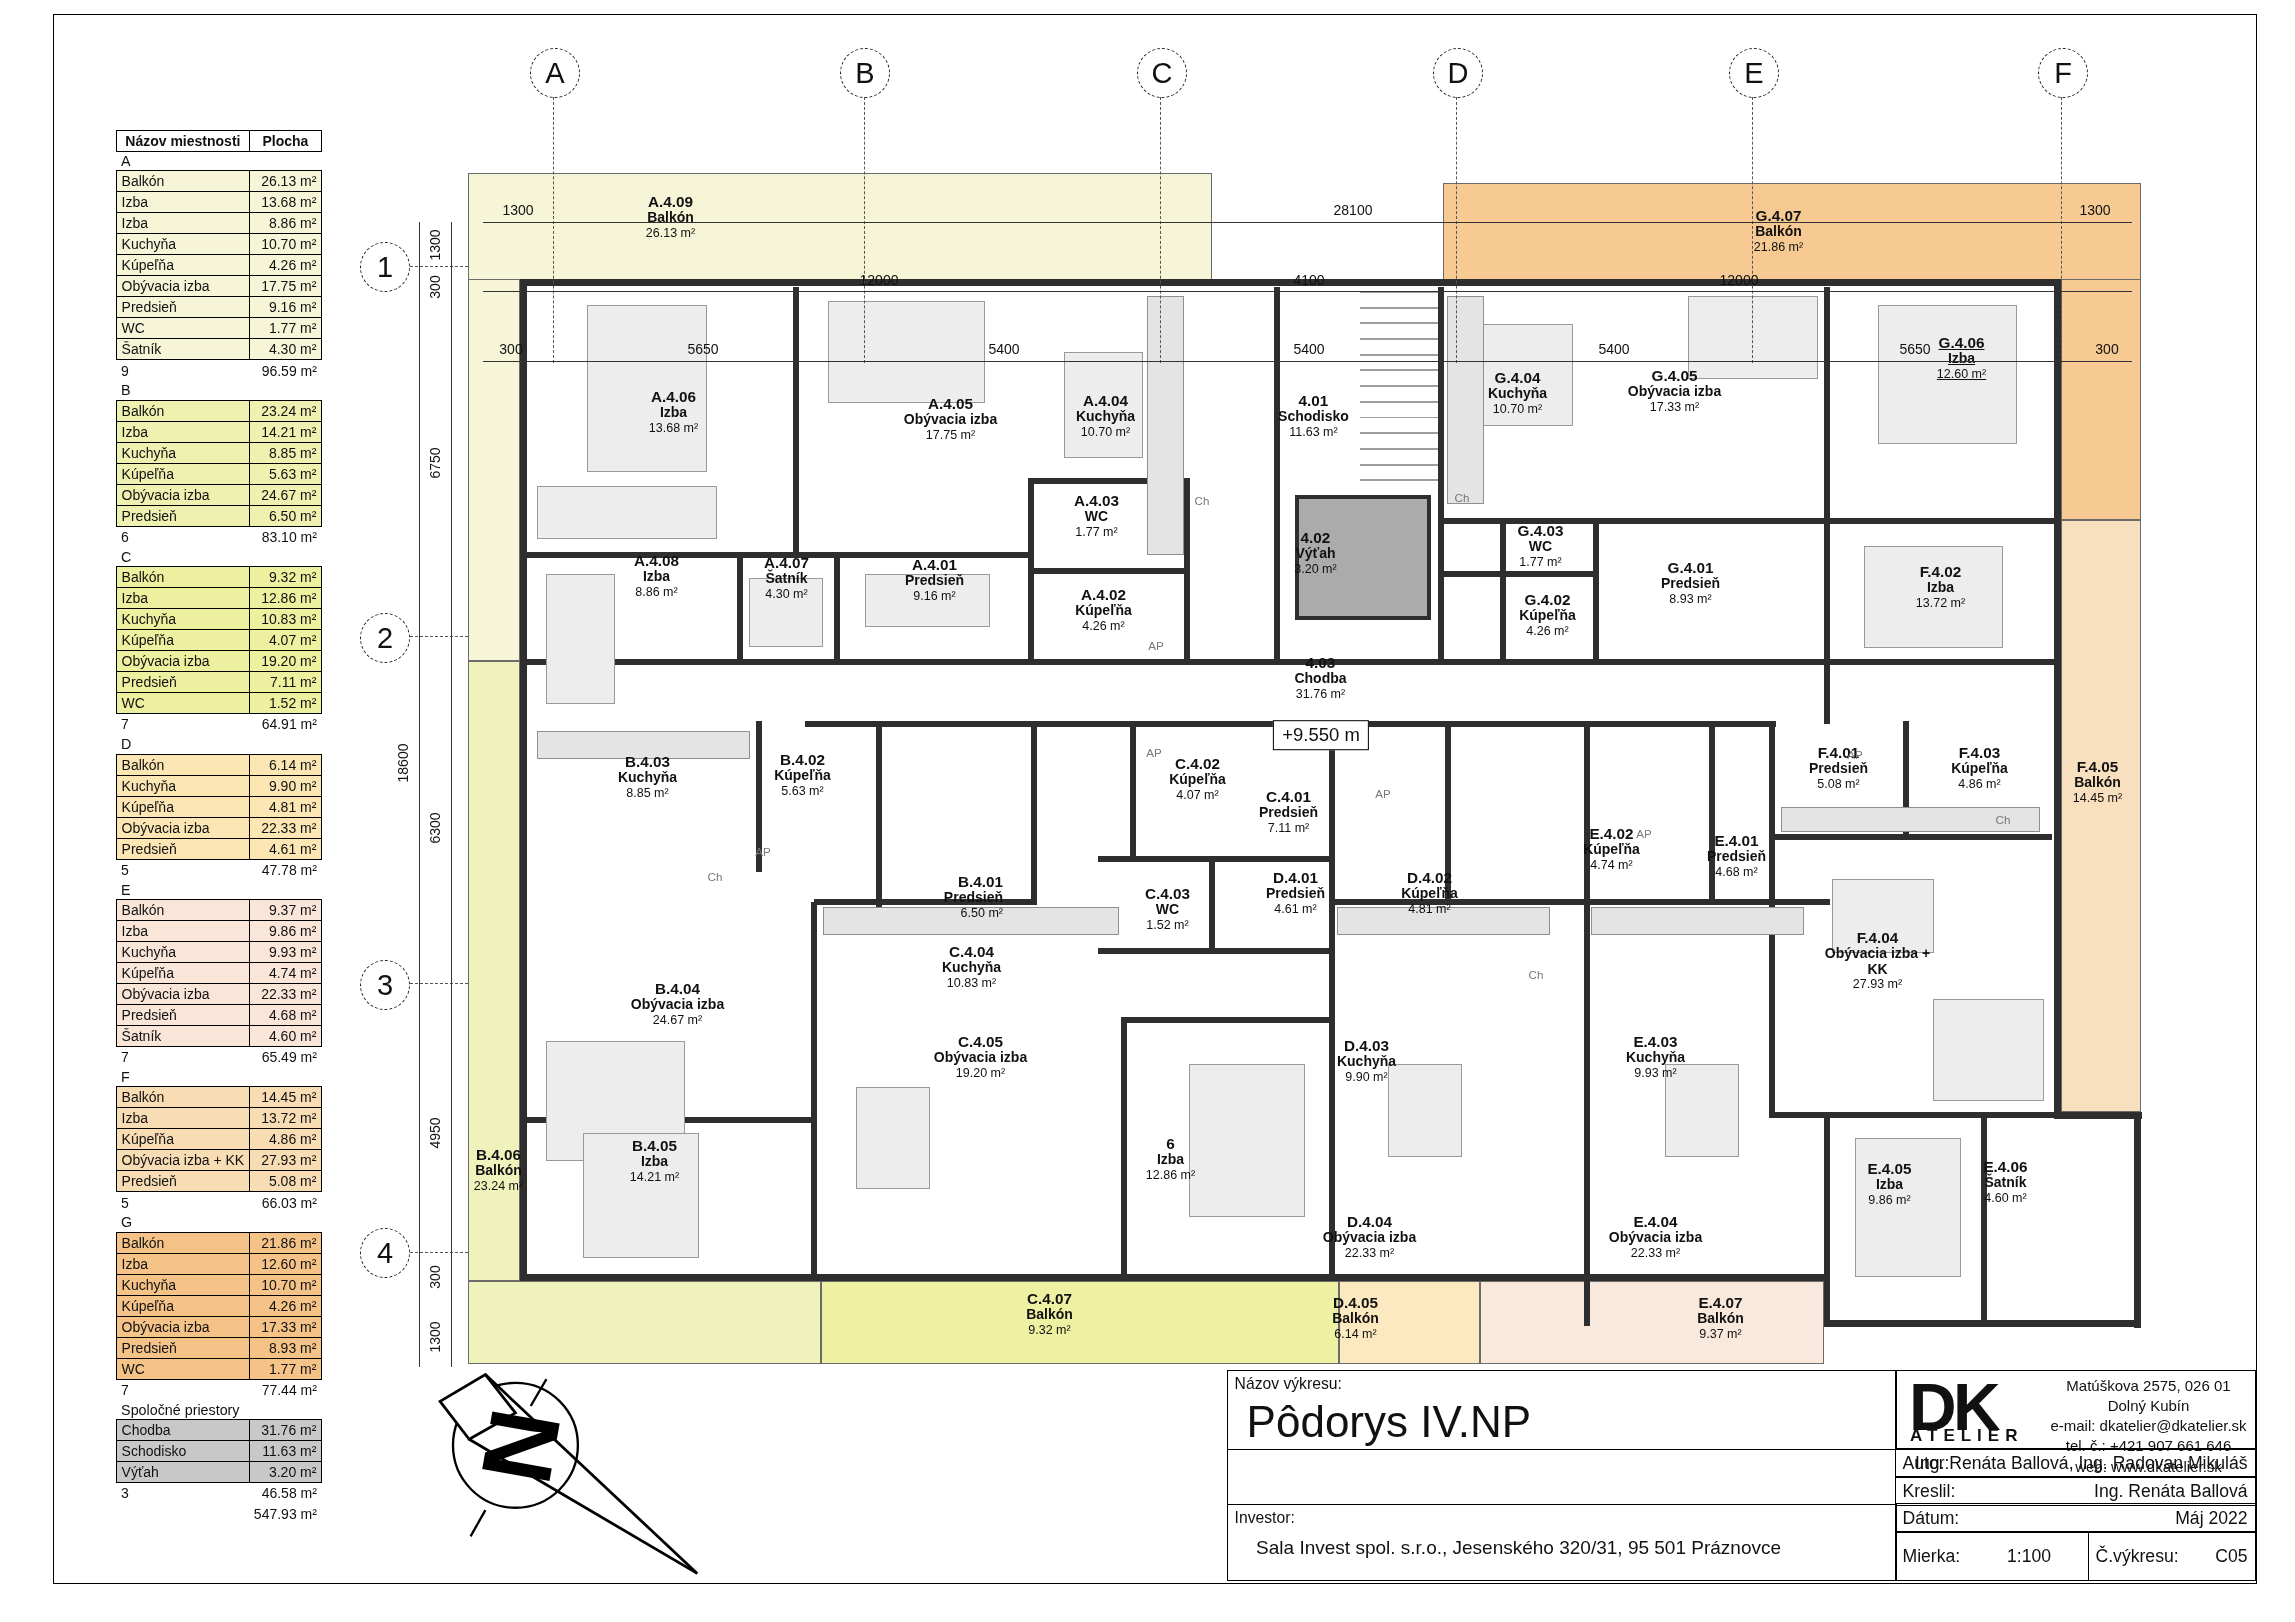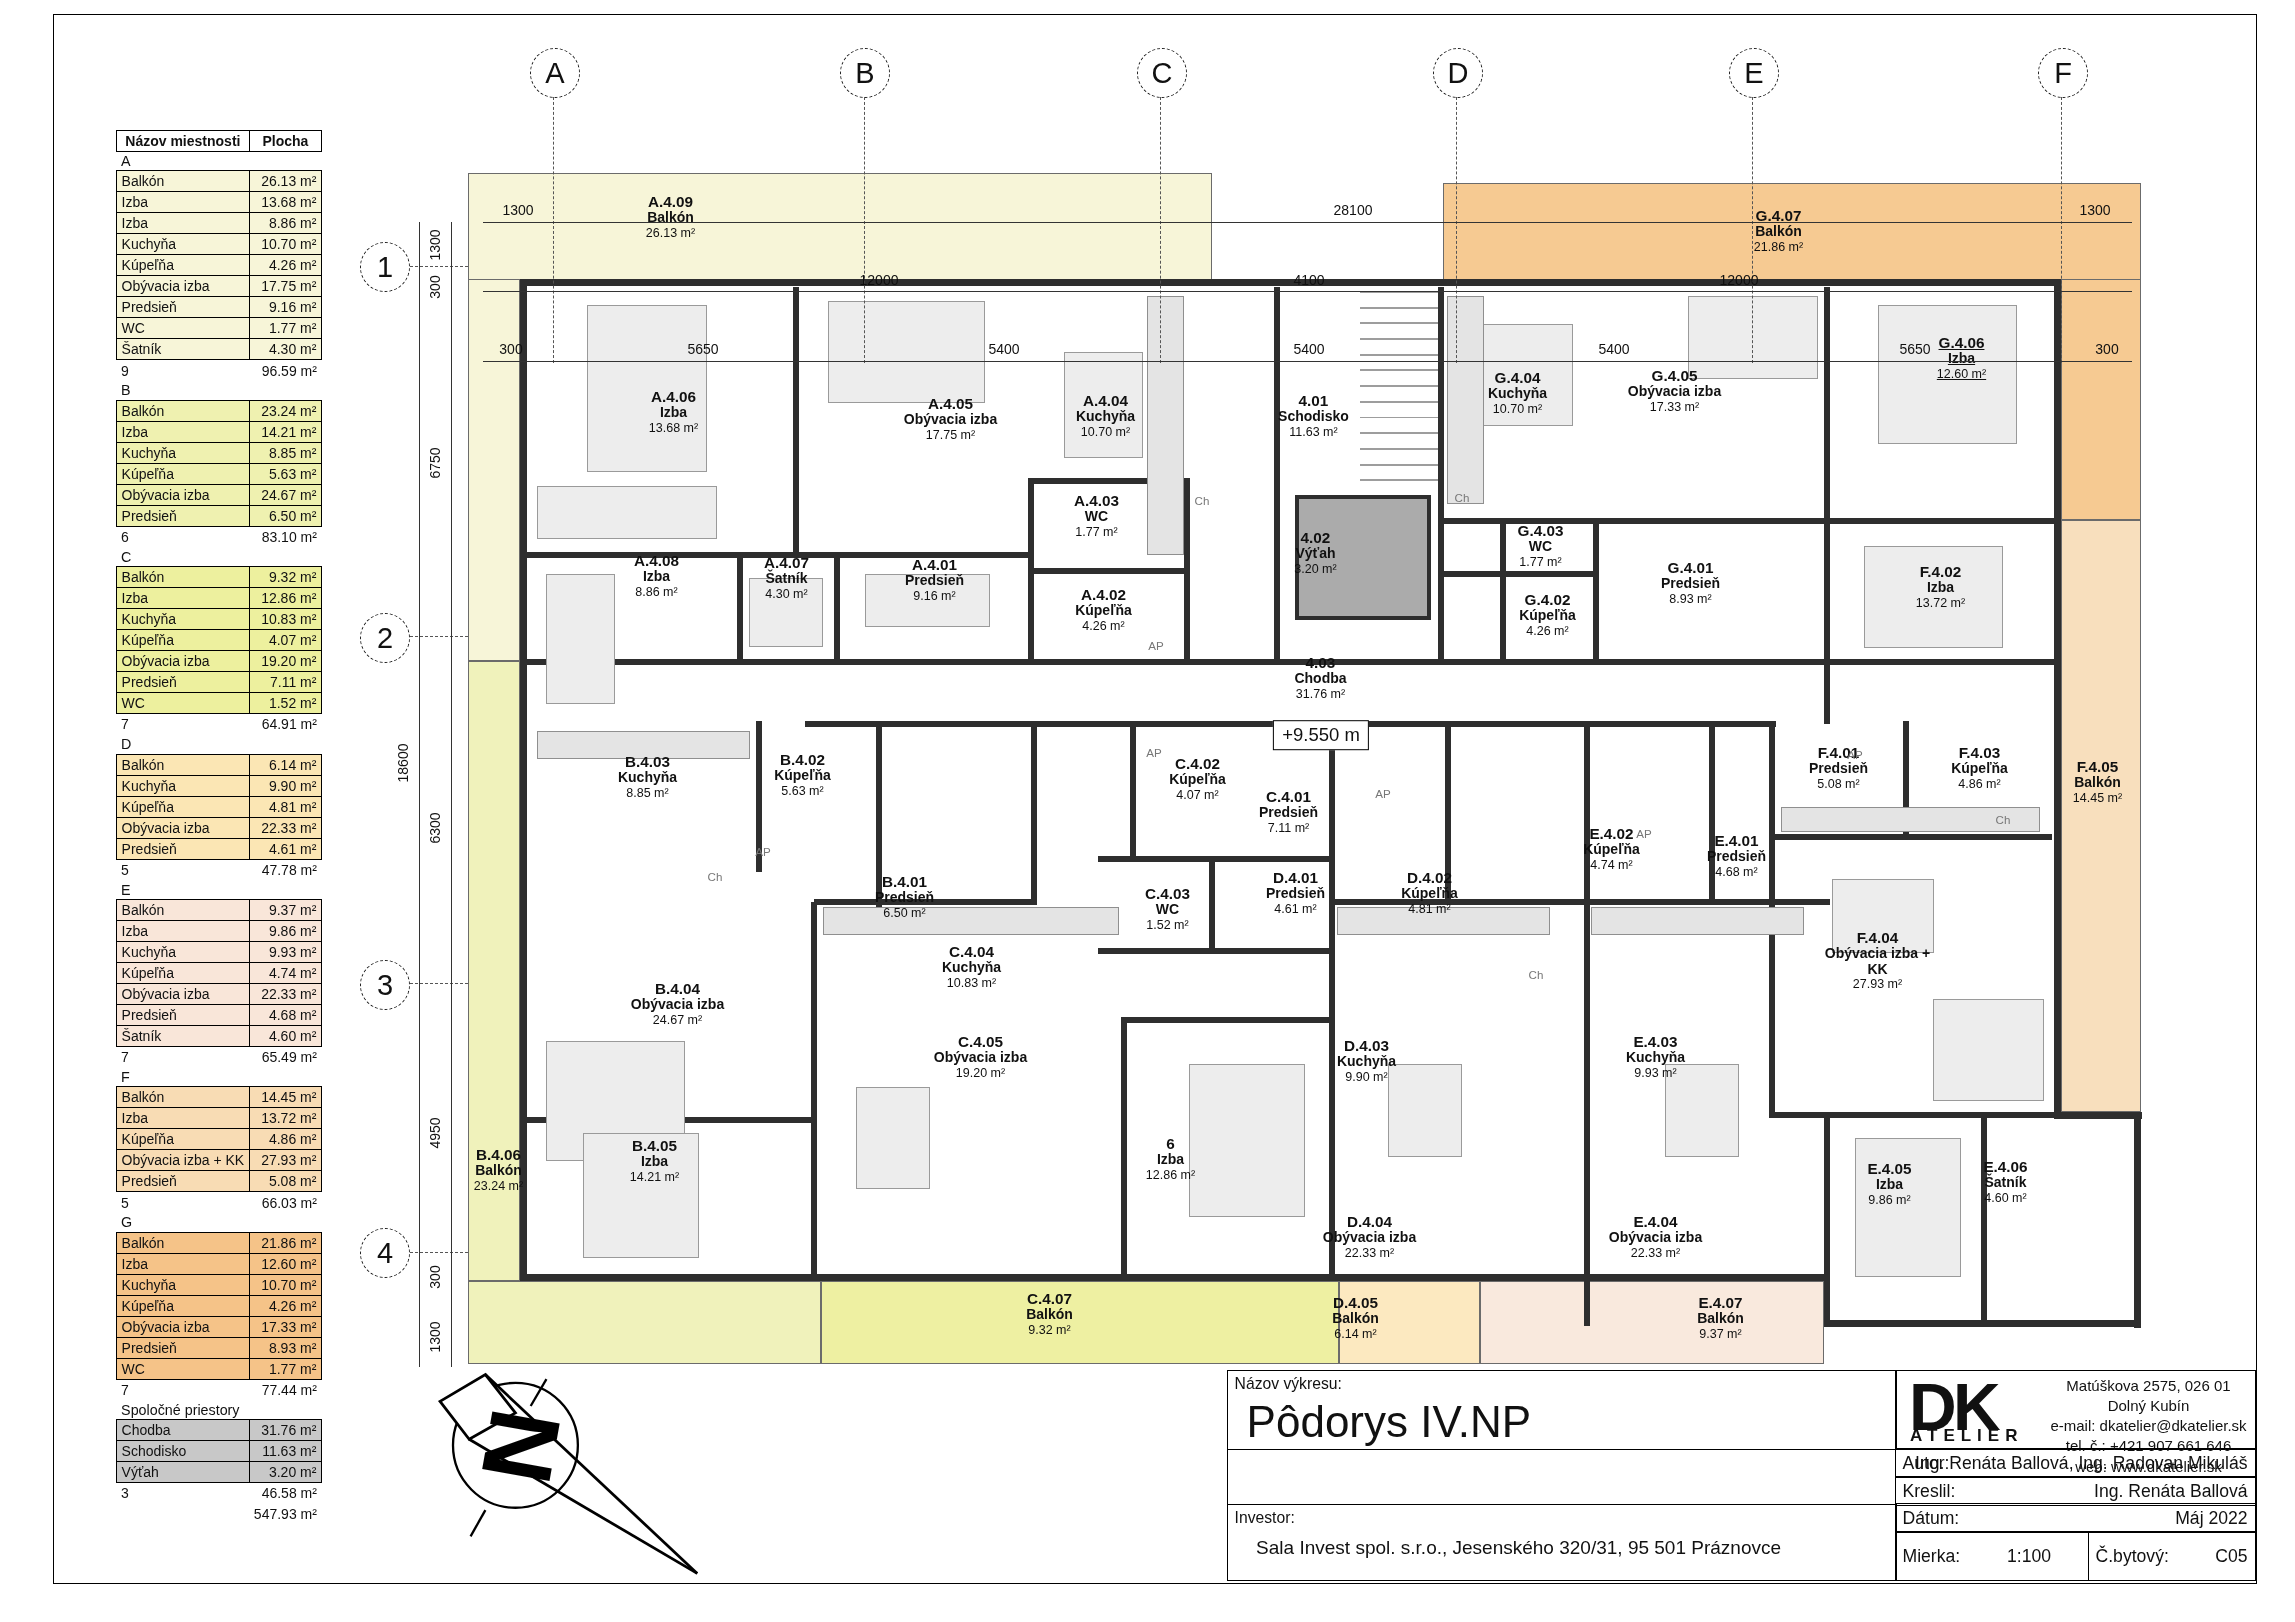--- a/index.html
+++ b/index.html
@@ -558,21 +558,21 @@
     <div class="room-label" style="left: 592px; top: 753px;">
       <div class="rl1">B.4.03</div>
       <div class="rl2">Kuchyňa</div>
       <div class="rl3">8.85 m²</div>
     </div>
     <div class="room-label" style="left: 747px; top: 751px;">
       <div class="rl1">B.4.02</div>
       <div class="rl2">Kúpeľňa</div>
       <div class="rl3">5.63 m²</div>
     </div>
-    <div class="room-label" style="left: 849px; top: 873px;">
+    <div class="room-label" style="left: 892px; top: 873px; text-align: right;">
       <div class="rl1">B.4.01</div>
       <div class="rl2">Predsieň</div>
       <div class="rl3">6.50 m²</div>
     </div>
     <div class="room-label" style="left: 622px; top: 980px;">
       <div class="rl1">B.4.04</div>
       <div class="rl2">Obývacia izba</div>
       <div class="rl3">24.67 m²</div>
     </div>
     <div class="room-label" style="left: 599px; top: 1137px;">
@@ -781,17 +781,17 @@
   </div>
   <div class="cell" style="left:667px;top:132px;width:361px;height:30px;">
     <span class="tb-row-label">Dátum:</span>
     <span class="tb-row-val">Máj 2022</span>
   </div>
   <div class="cell" style="left:667px;top:160px;width:194px;height:50px;">
     <span class="tb-row-label">Mierka:</span>
     <span class="tb-row-val" style="right:37px;">1:100</span>
   </div>
   <div class="cell" style="left:860px;top:160px;width:168px;height:50px;">
-    <span class="tb-row-label">Č.bytový:</span>
+    <span class="tb-row-label">Č.výkresu:</span>
     <span class="tb-row-val">C05</span>
   </div>
 </div>
 
 
 </body></html>

